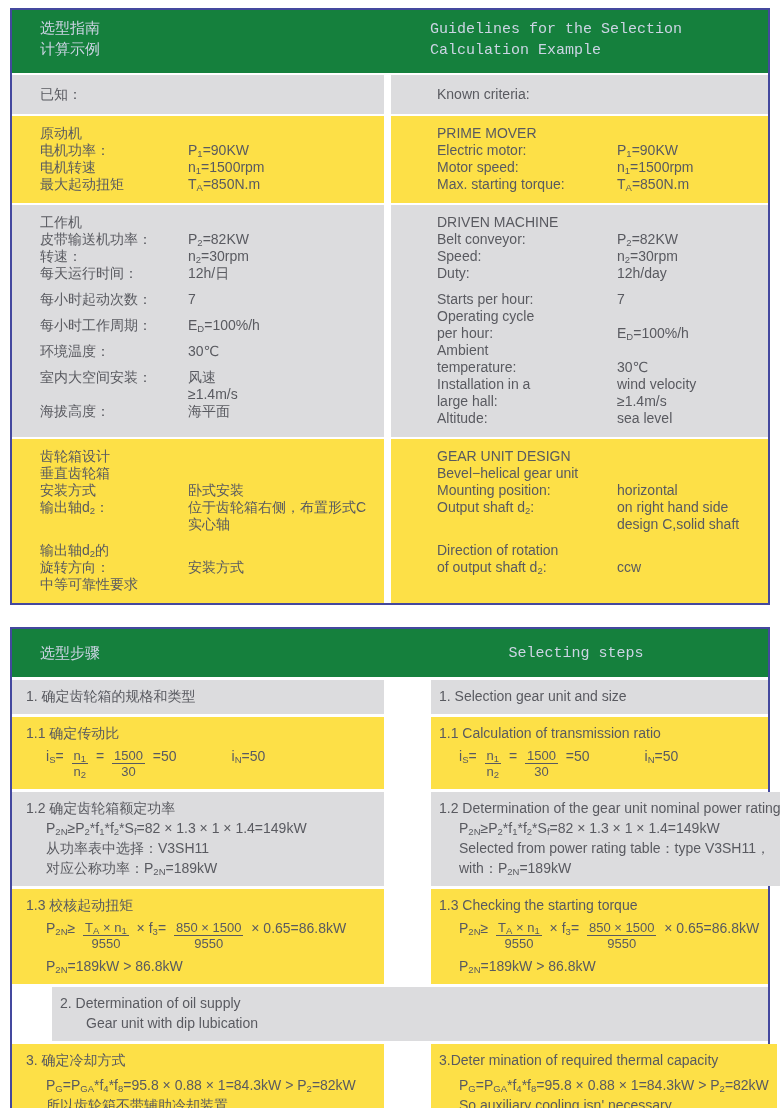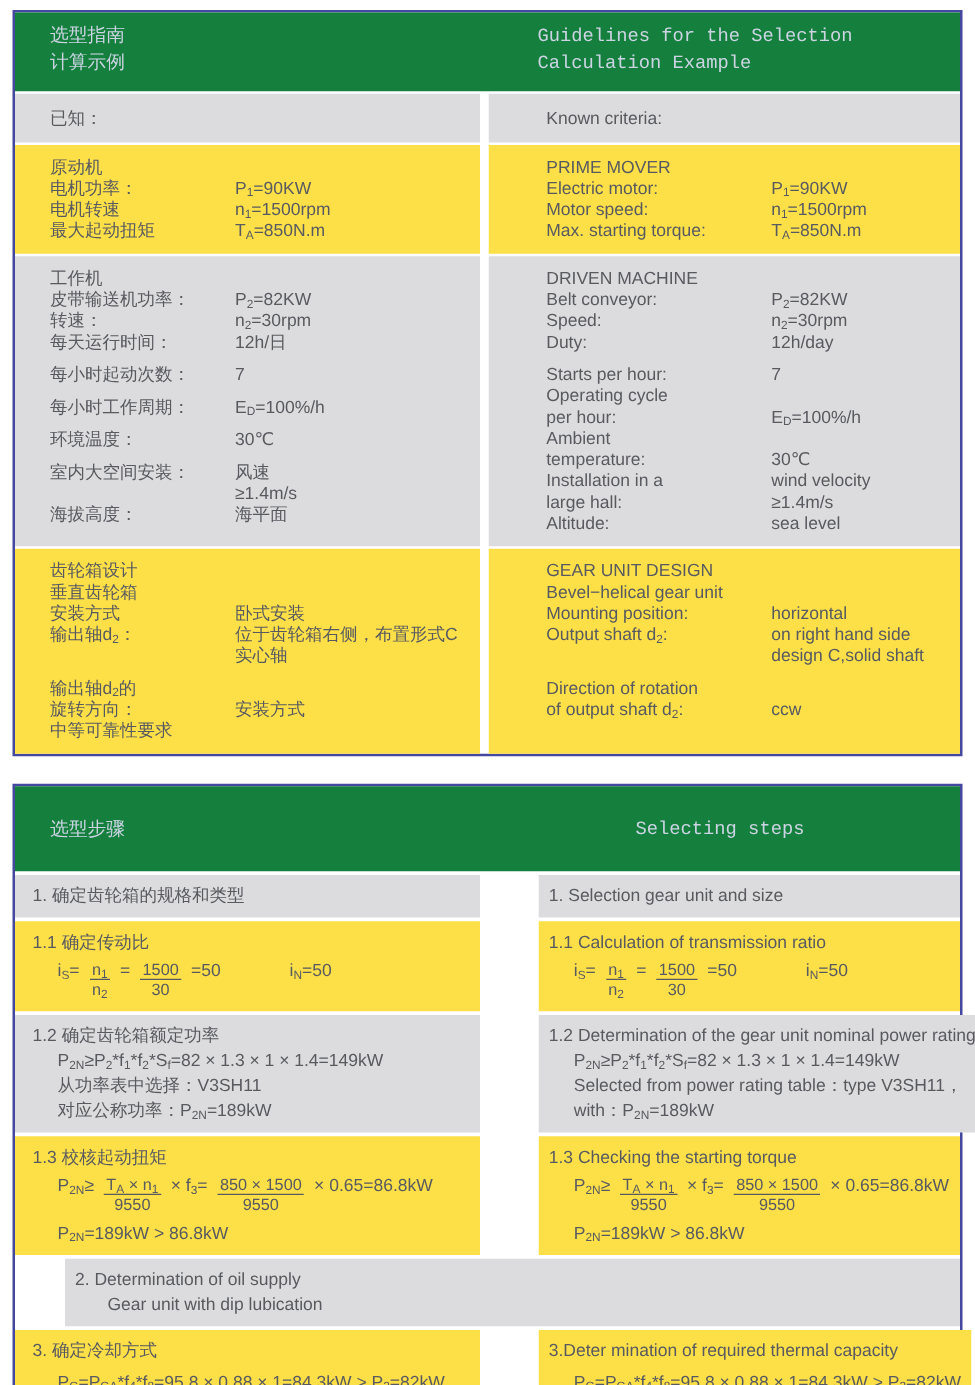--- a/index.html
+++ b/index.html
@@ -9,21 +9,21 @@
     color:#595a60;
     font-family:"Liberation Sans","DejaVu Sans",sans-serif;
   }
   .page{padding:8px 10px 6px 10px;box-sizing:border-box;}
   .tbl{border:2px solid #44489e;margin-bottom:22px;background:#ffffff;}
   
   .thead{background:#15803d;color:#ccd4e4;display:flex;font-family:Liberation Mono, monospace;}
   .t1 .thead{padding:9px 0 12px 0;}
   .t1 .th-l{width:372px;flex-shrink:0;padding-left:28px;font-size:15px;line-height:21px;box-sizing:border-box;}
   .t1 .th-r{flex:1;padding-left:46px;font-size:15px;line-height:21px;box-sizing:border-box;}
-  .t2 .thead{height:68px;align-items:center;font-size:15px;}
+  .t2 .thead{height:48px;align-items:center;font-size:15px;}
   .t2 .th-l{width:372px;flex-shrink:0;padding-left:28px;box-sizing:border-box;}
   .t2 .th-r{flex:1;text-align:center;}
   
   .band{display:flex;margin-top:2px;}
   .t2 .band{margin-top:3px;}
   .half{box-sizing:border-box;}
   .half.l{width:372px;margin-right:7px;flex-shrink:0;}
   .half.r{flex:1;}
   .light .half{background:#dcdcde;}
   .dark .half{background:#fde047;}

